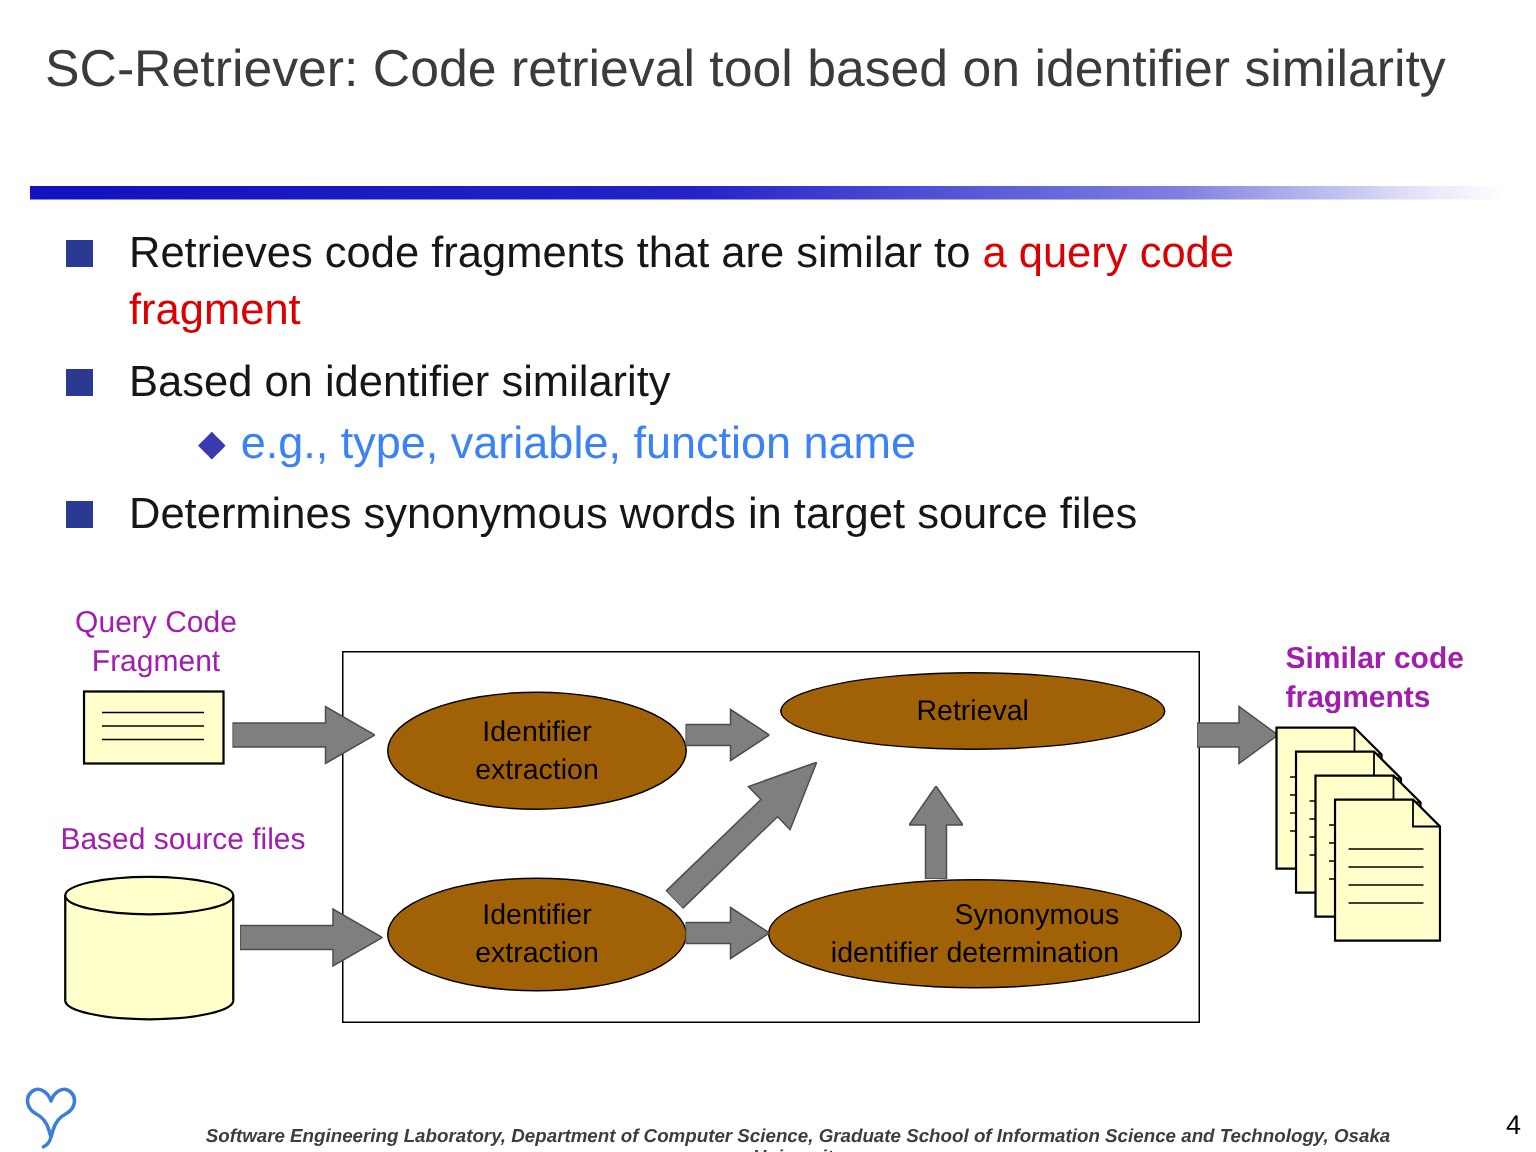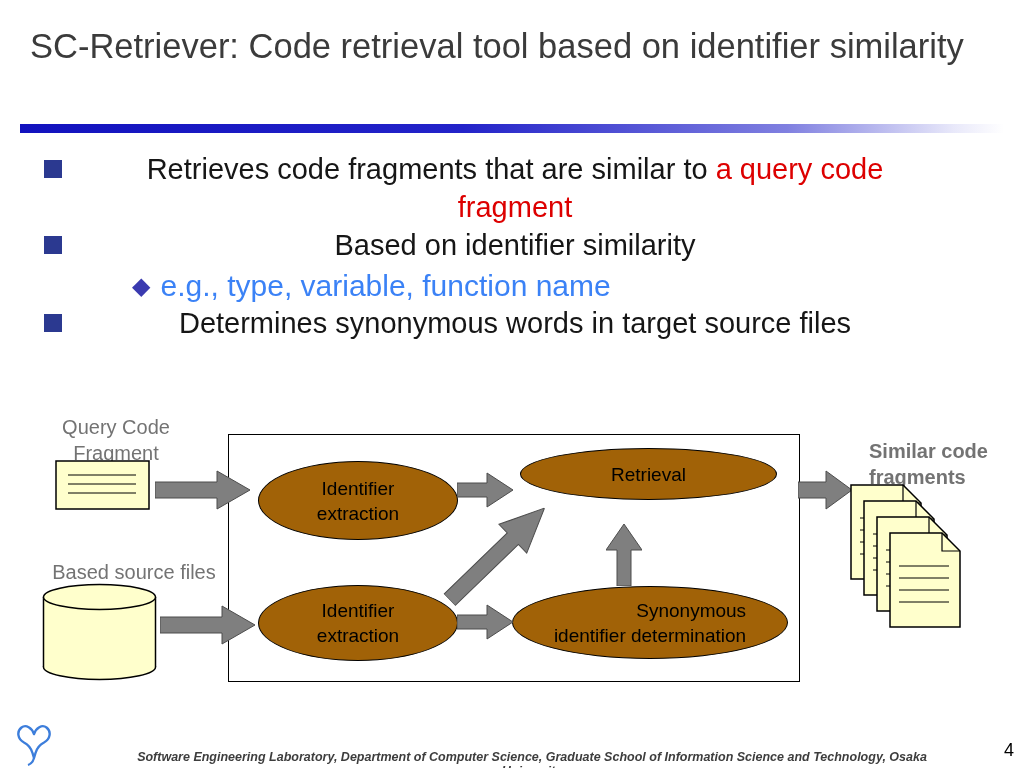--- a/index.html
+++ b/index.html
@@ -8,31 +8,31 @@
 
   
   .title{position:absolute;left:30px;top:24px;width:950px;margin:0;
          font-size:34.5px;font-weight:400;line-height:45px;color:#3b3b3b;}
   .title-rule{position:absolute;left:20px;top:124px;width:984px;height:9px;
          background:linear-gradient(to right,#1212BE 0%,#2323C9 45%,#8080E0 78%,#E9E9FA 95%,#ffffff 100%);}
 
   
   .bullets{position:absolute;left:44px;top:150px;width:900px;}
   .b-row{display:flex;align-items:flex-start;}
-  .b-row.m2{margin-top:0;}
+  .b-row.m2{margin-top:10px;}
   .sq{flex:none;width:18px;height:18px;background:#2B3990;margin:10px 24px 0 0;}
-  .b-text{margin:0;width:870px;font-size:29px;line-height:38px;color:#161616;text-align:center;}
+  .b-text{margin:0;width:870px;font-size:29px;line-height:38px;color:#161616;}
   .red{color:#DD0000;}
   .sub-row{display:flex;align-items:flex-start;margin-left:88px;margin-top:4px;}
   .diamond{flex:none;font-size:24px;line-height:36px;color:#3A3AB0;margin-right:10px;}
   .sub-text{margin:0;font-size:30px;line-height:36px;color:#3b82f6;}
 
   
   .diagram{position:absolute;left:0;top:0;width:1024px;height:768px;pointer-events:none;}
-  .dg-label{position:absolute;margin:16px;font-size:20px;line-height:26px;color:#737373;white-space:pre-line;}
+  .dg-label{position:absolute;margin:4px;font-size:20px;line-height:26px;color:#a21caf;white-space:pre-line;}
   .lbl-query{left:30px;top:398px;width:140px;text-align:center;}
   .lbl-target{left:18px;top:543px;width:200px;text-align:center;}
   .lbl-similar{left:853px;top:422px;width:150px;text-align:left;font-weight:bold;}
 
   .proc-box{position:absolute;left:228px;top:434px;width:570px;height:246px;
             border:1.5px solid #000;background:#fff;}
   .ellipse{position:absolute;border:1.4px solid #000;border-radius:50%;background:#a16207;
            display:flex;align-items:center;justify-content:center;text-align:center;
            font-size:19px;line-height:25px;color:#000;white-space:pre-line;}
   .e-ext-top{left:258px;top:461px;width:198px;height:77px;}

